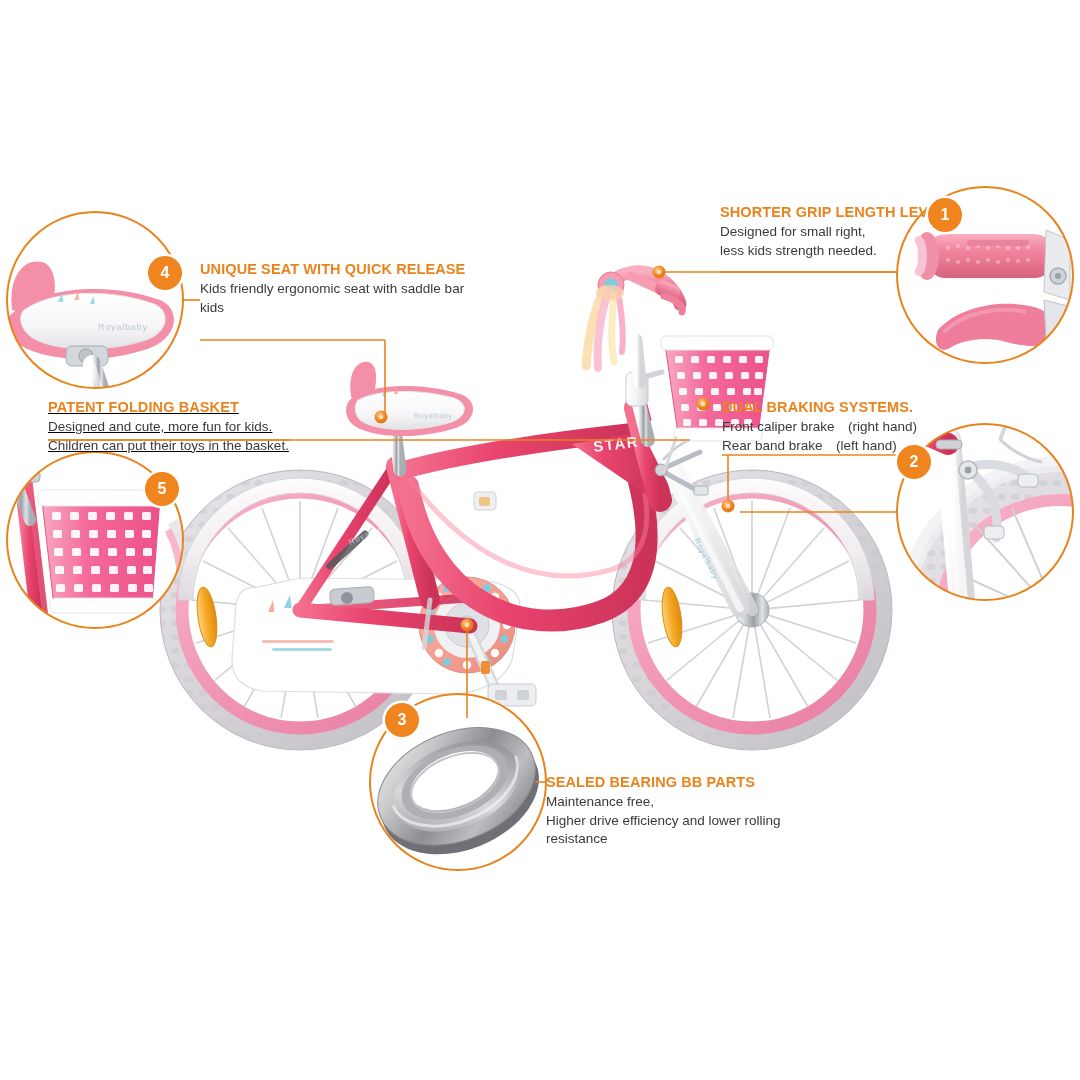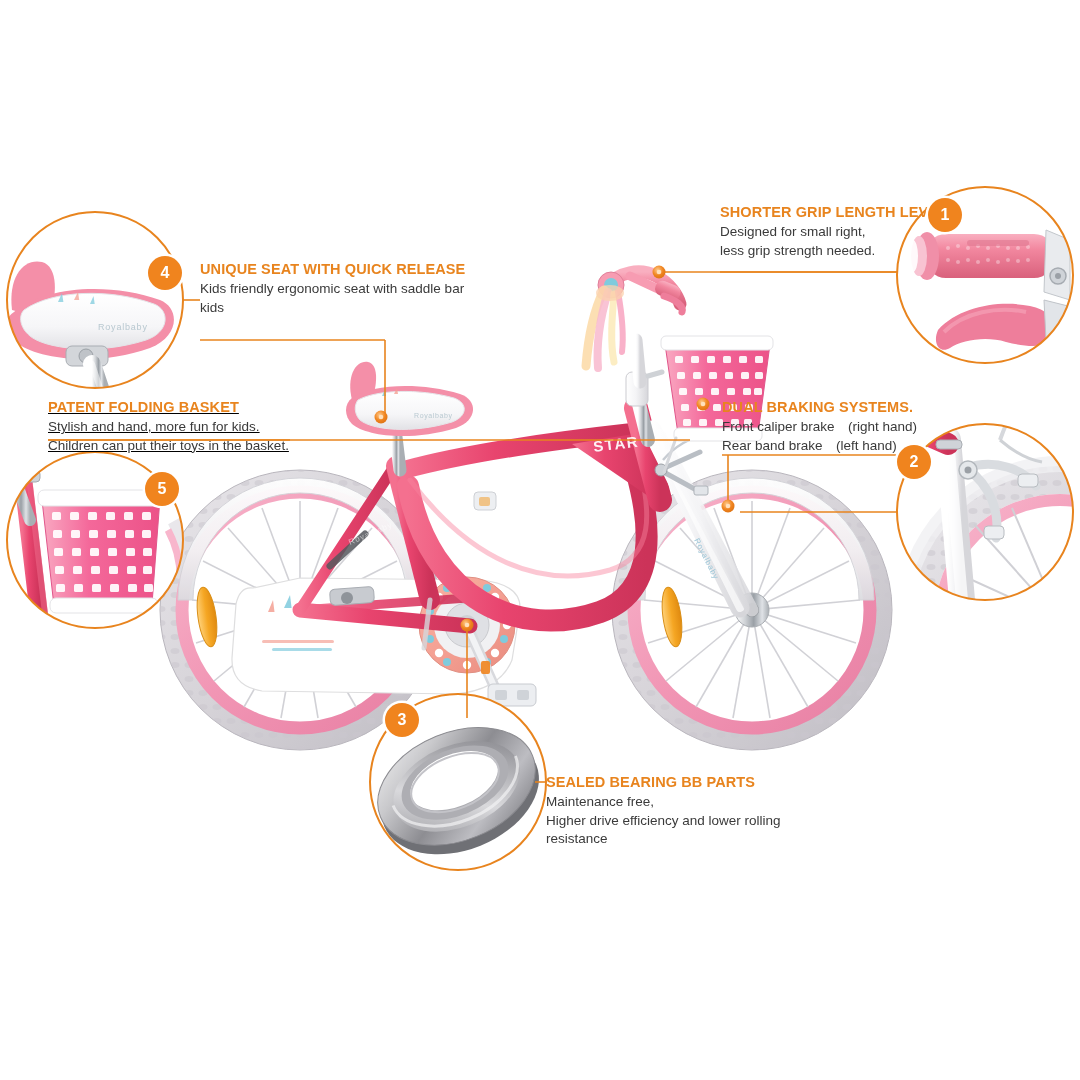--- a/index.html
+++ b/index.html
@@ -656,21 +656,21 @@
         <circle cx="467" cy="625" r="6.5" fill="url(#gOrangeDot)"></circle>
         <circle cx="467" cy="625" r="2.3" fill="#FFE0BC"></circle>
       </g>
     </g>
   </svg>
 
   <div class="callout" style="left:720px;top:203px;">
     <div class="c-title">SHORTER GRIP LENGTH LEVER.</div>
     <div class="c-body">
       <div>Designed for small right,</div>
-      <div>less grip strength needed.</div>
+      <div>less kids strength needed.</div>
     </div>
   </div>
 
   <div class="callout" style="left:546px;top:773px;">
     <div class="c-title">SEALED BEARING BB PARTS</div>
     <div class="c-body">
       <div>Maintenance free,</div>
       <div>Higher drive efficiency and lower rolling</div>
       <div>resistance</div>
     </div>
@@ -688,21 +688,21 @@
     <div class="c-title">UNIQUE SEAT WITH QUICK RELEASE</div>
     <div class="c-body">
       <div>Kids friendly ergonomic seat with saddle bar</div>
       <div>kids</div>
     </div>
   </div>
 
   <div class="callout" style="left:48px;top:398px;text-decoration:underline;">
     <div class="c-title">PATENT FOLDING BASKET</div>
     <div class="c-body">
-      <div>Stylish and hand, more fun for kids.</div>
+      <div>Designed and cute, more fun for kids.</div>
       <div>Children can put their toys in the basket.</div>
     </div>
   </div>
 
   <div class="badge" style="left:928px;top:198px;">1</div>
   <div class="badge" style="left:897px;top:445px;">2</div>
   <div class="badge" style="left:385px;top:703px;">3</div>
   <div class="badge" style="left:148px;top:256px;">4</div>
   <div class="badge" style="left:145px;top:472px;">5</div>
 

